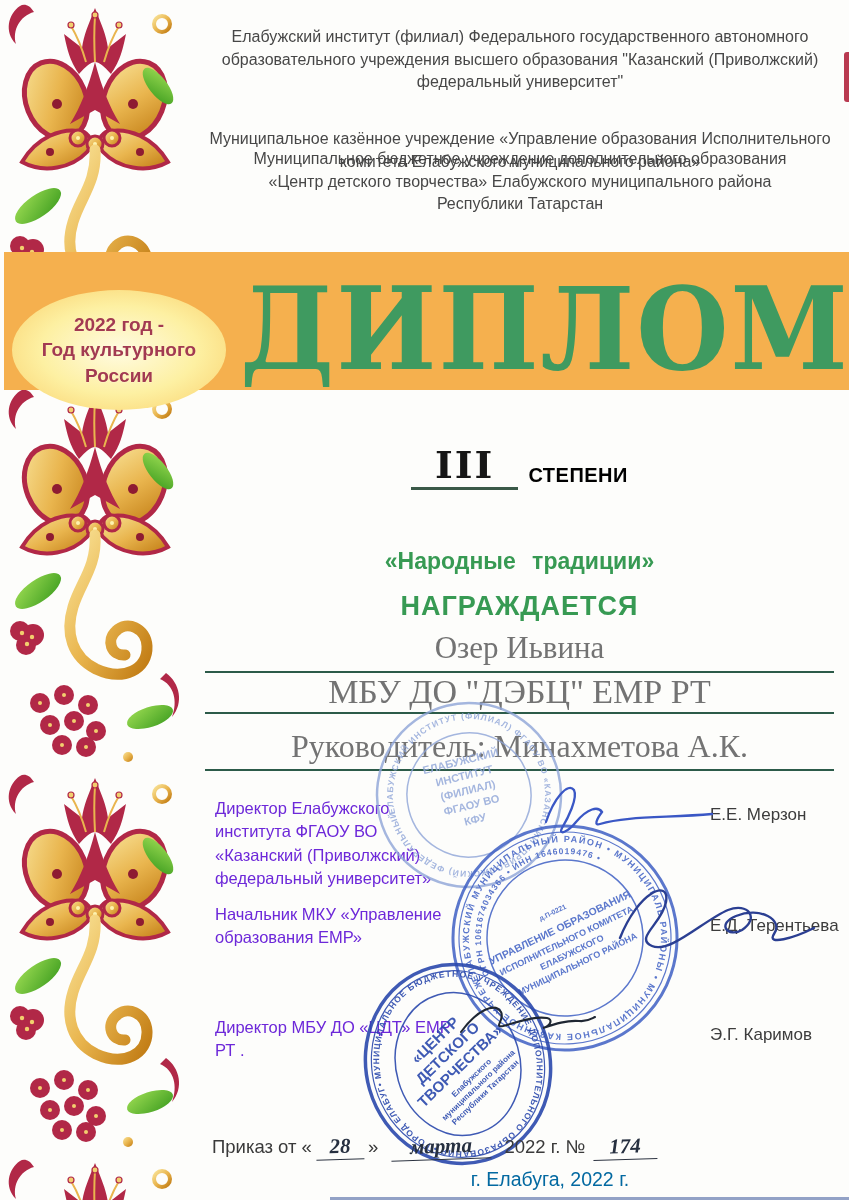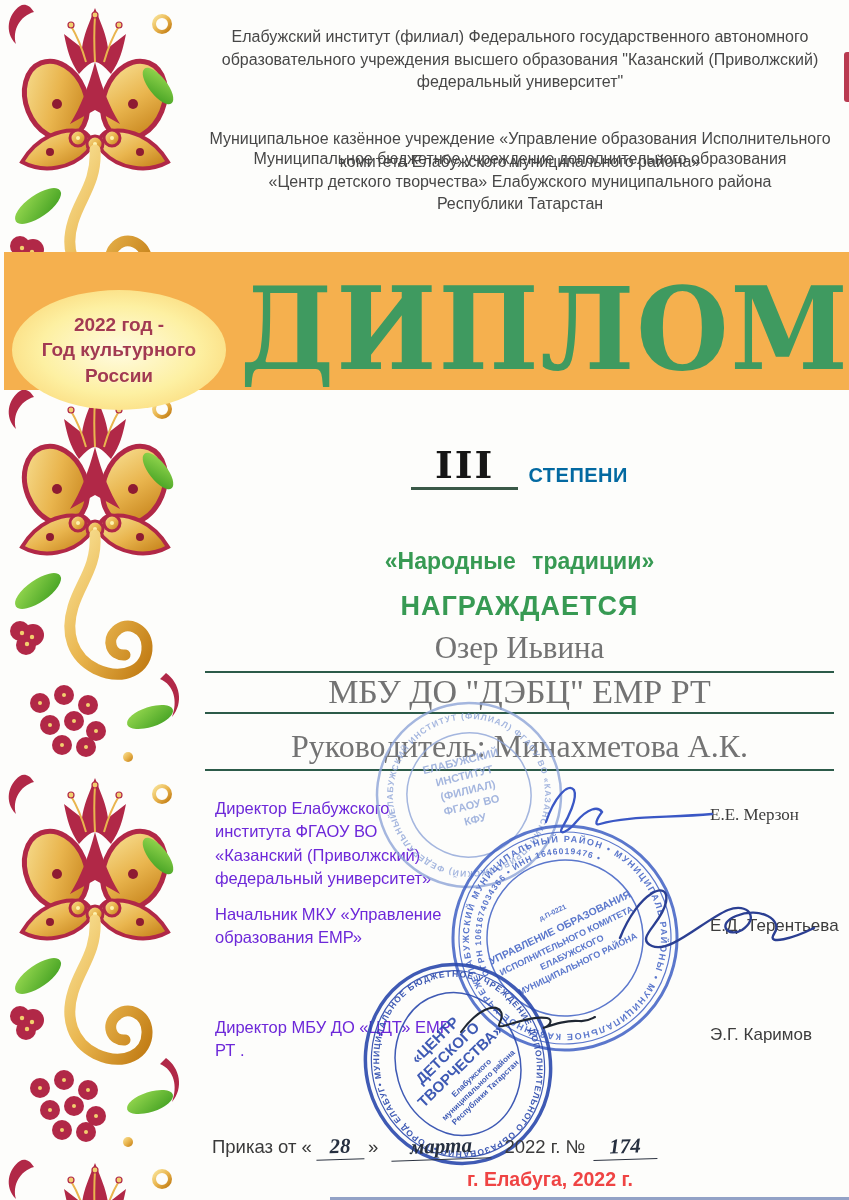--- a/index.html
+++ b/index.html
@@ -21,57 +21,57 @@
   .sun-line{color:#a23a52;font-weight:bold;font-size:19px;line-height:1.32;
             text-shadow:0 1px 0 rgba(255,245,200,.6);}
   .diploma-title{left:236px;top:14px;width:600px;text-align:center;
                  font-family:"DejaVu Serif",serif;font-weight:bold;font-size:106px;line-height:1.1;
                  color:#3f9a60;transform:scaleY(1.08);transform-origin:top center;letter-spacing:2px;}
 
   
   .degree-row{left:190px;top:446px;width:659px;display:flex;justify-content:center;align-items:flex-end;}
   .degree-box{font-family:"DejaVu Serif",serif;font-weight:bold;font-size:38px;color:#161616;
               letter-spacing:2px;border-bottom:3px solid #3a5948;padding:0 24px 3px 24px;line-height:1;}
-  .degree-suffix{color:#0369a1;font-weight:bold;font-size:20px;margin-left:10px;margin-bottom:3px;letter-spacing:.5px;}
+  .degree-suffix{color:#000000;font-weight:bold;font-size:20px;margin-left:10px;margin-bottom:3px;letter-spacing:.5px;}
 
   .green-h{color:#379a53;font-weight:bold;left:190px;width:659px;text-align:center;}
   .event-line{top:505px;font-size:22px;}
   .event-name{top:548px;font-size:23px;word-spacing:10px;}
   .awarded{top:591px;font-size:27px;letter-spacing:1px;}
 
   
   .fill-text{left:190px;width:659px;text-align:center;color:#737373;font-family:"Liberation Serif",serif;}
   .recipient{top:630px;font-size:31px;}
   .org{top:673px;font-size:34px;}
   .supervisor{top:728px;font-size:32px;}
   .rule{left:205px;width:629px;height:0;border-top:2px solid #2c5b49;}
   .rule1{top:671px;}.rule2{top:712px;}.rule3{top:769px;}
 
   
   .sig-title{left:215px;width:252px;color:#6d28d9;font-size:16.5px;line-height:1.42;font-weight:500;}
   .sig-name{left:710px;width:140px;color:#3c3c3c;font-size:17px;font-weight:500;}
-  .st1{top:797px;}.sn1{top:805px;font-family:Liberation Serif, serif;}
+  .st1{top:797px;}.sn1{top:805px;}
   .st2{top:903px;}.sn2{top:916px;}
   .st3{top:1016px;}.sn3{top:1025px;}
 
   
   .stamp{pointer-events:none;}
   .stamp text{font-family:"Liberation Sans",sans-serif;}
   .autograph{pointer-events:none;}
 
   
   .order-row{left:212px;top:1134px;display:flex;align-items:baseline;color:#3a3a3a;font-size:18.5px;}
   .hand{font-family:"Liberation Serif",serif;font-style:italic;font-weight:bold;color:#273040;
         font-size:21px;border-bottom:1.6px solid #2c3340;text-align:center;display:inline-block;
         transform:rotate(-2deg);padding:0 6px;}
   .hand-day{min-width:36px;margin:0 4px;}
   .hand-month{min-width:88px;margin:0 8px;}
   .hand-num{min-width:52px;margin-left:8px;}
   .printed{white-space:pre;}
-  .city{left:420px;top:1168px;width:260px;text-align:center;color:#ef4444;font-size:19.5px;font-weight:700;}
+  .city{left:420px;top:1168px;width:260px;text-align:center;color:#0369a1;font-size:19.5px;font-weight:400;}
 
   .red-sliver{right:0;top:52px;width:5px;height:50px;background:#b93a50;border-radius:3px 0 0 3px;}
   .bottom-strip{left:330px;top:1197px;width:519px;height:3px;background:#93a2c6;}
 </style>
 </head>
 <body>
 
 <div class="page">
 
   <svg class="abs" style="left:0;top:0" width="190" height="1200" viewBox="0 0 190 1200" aria-hidden="true">

